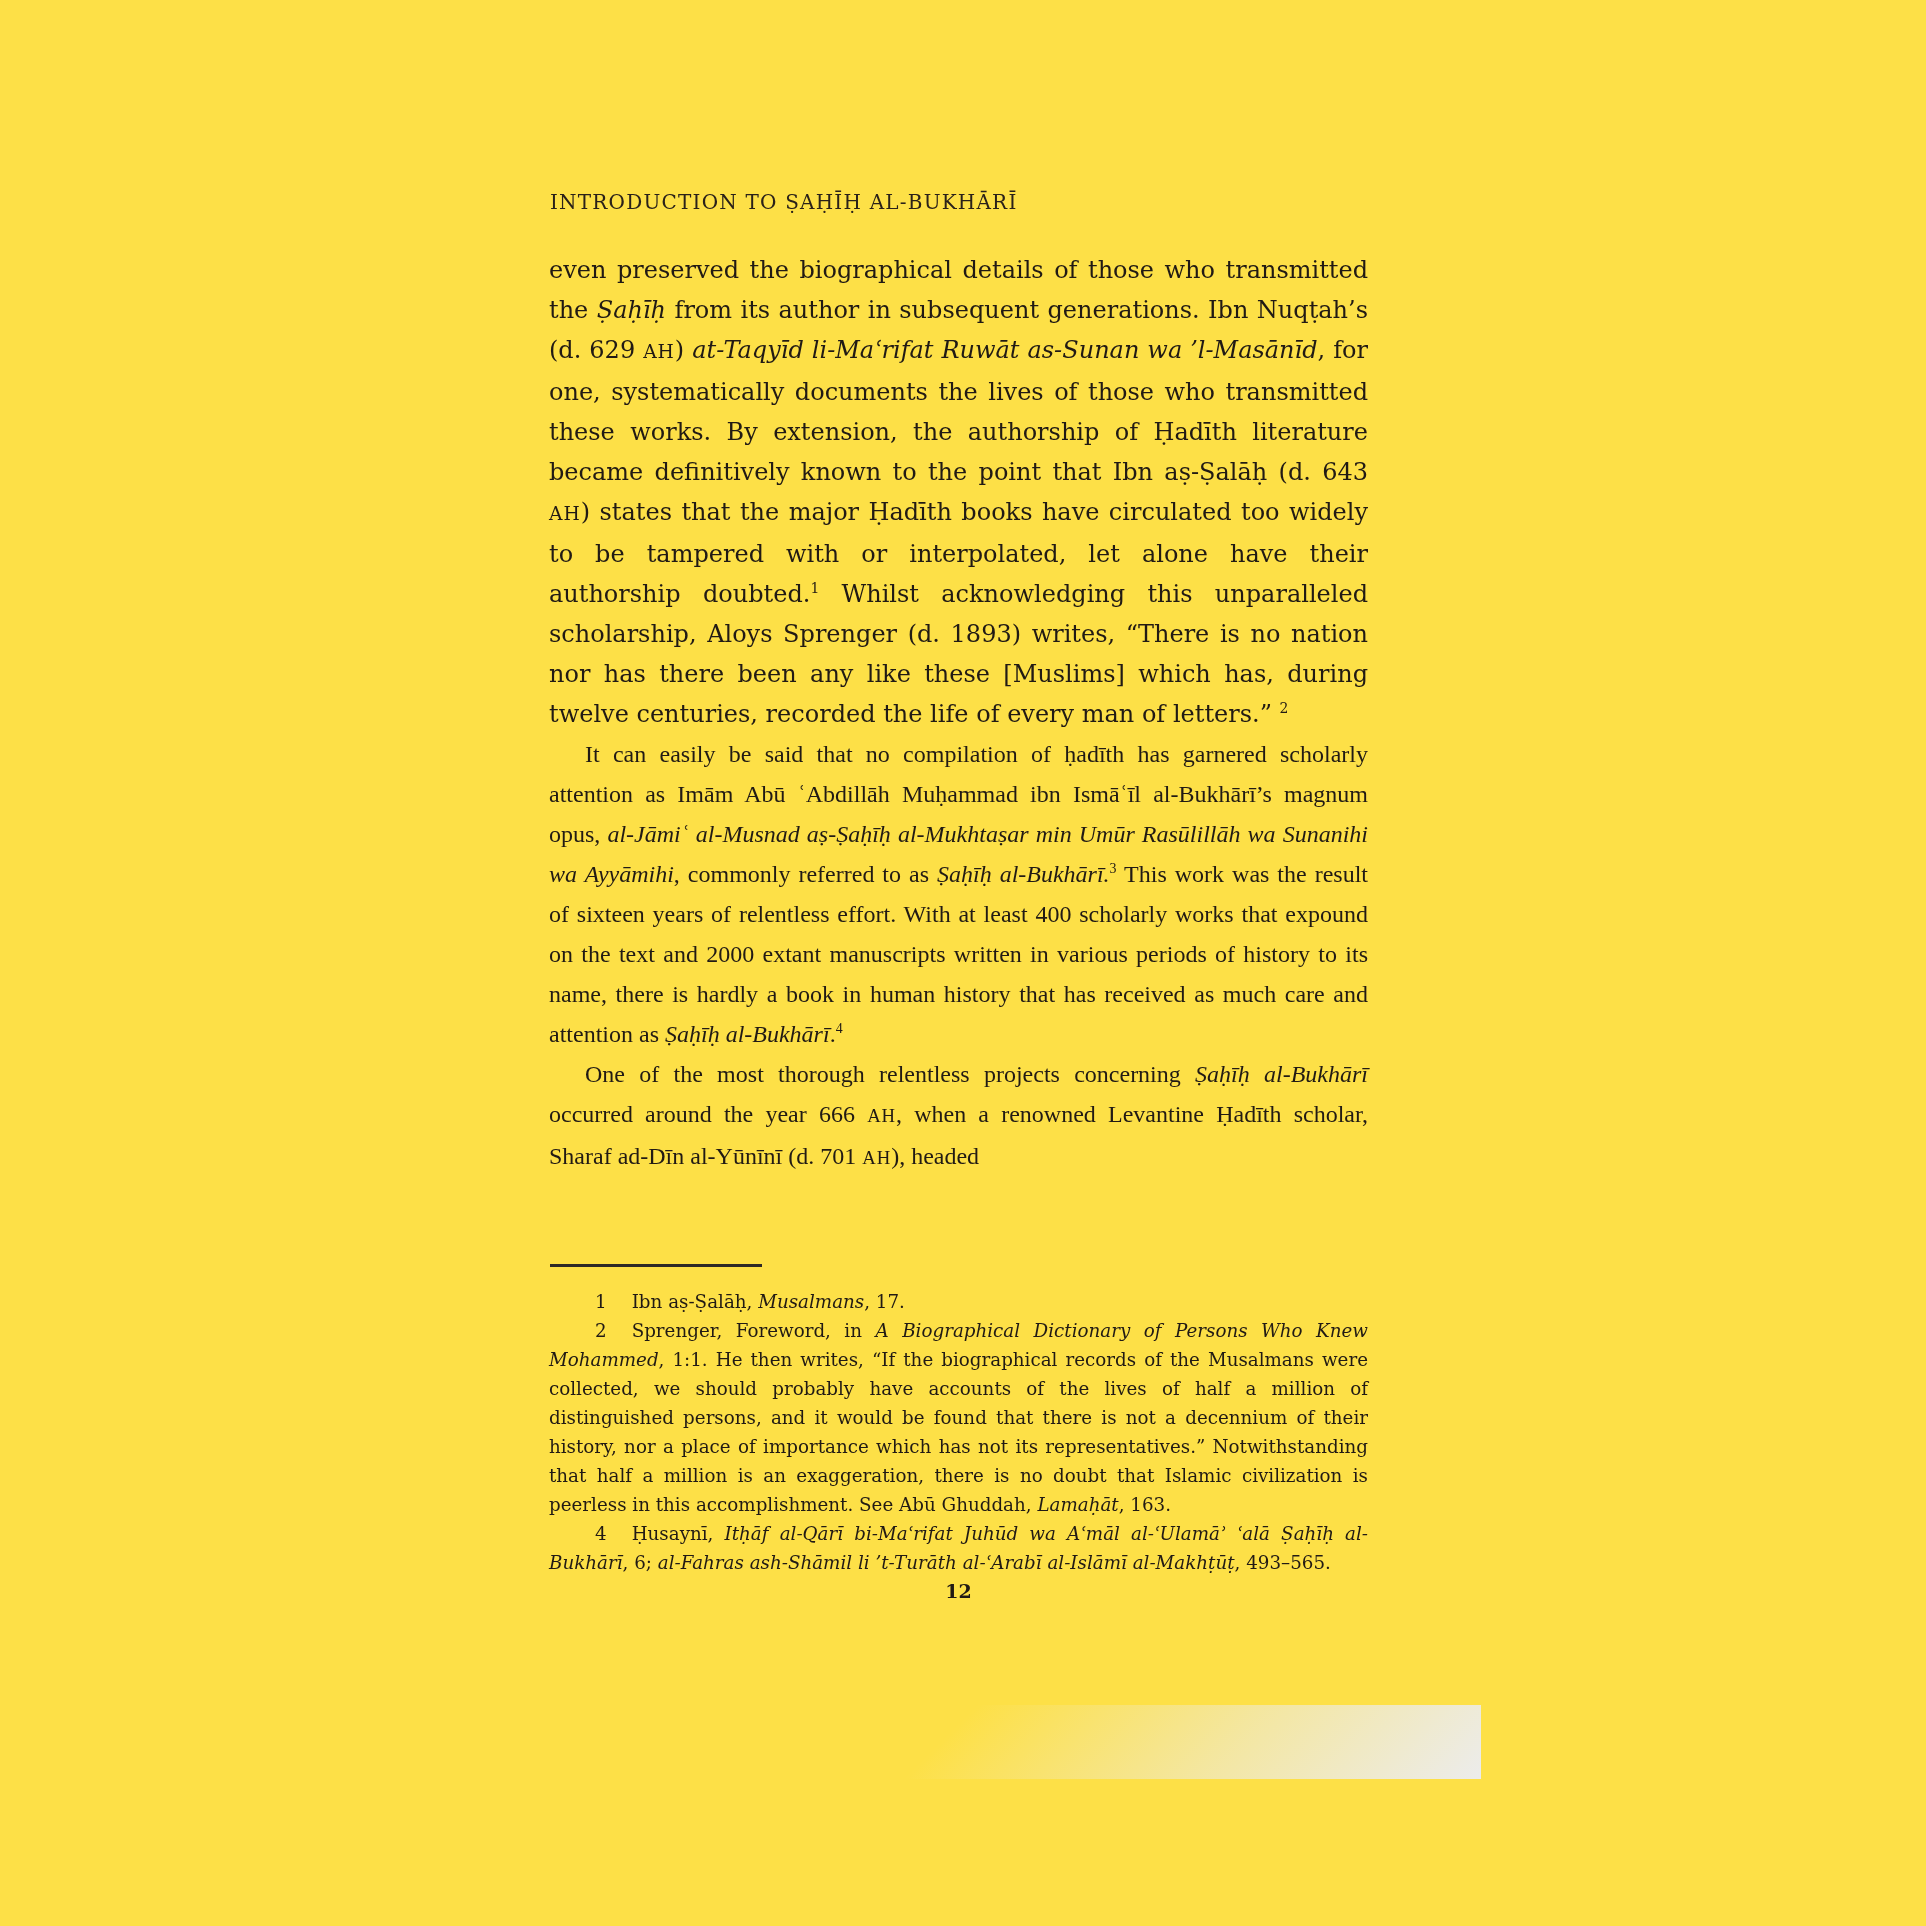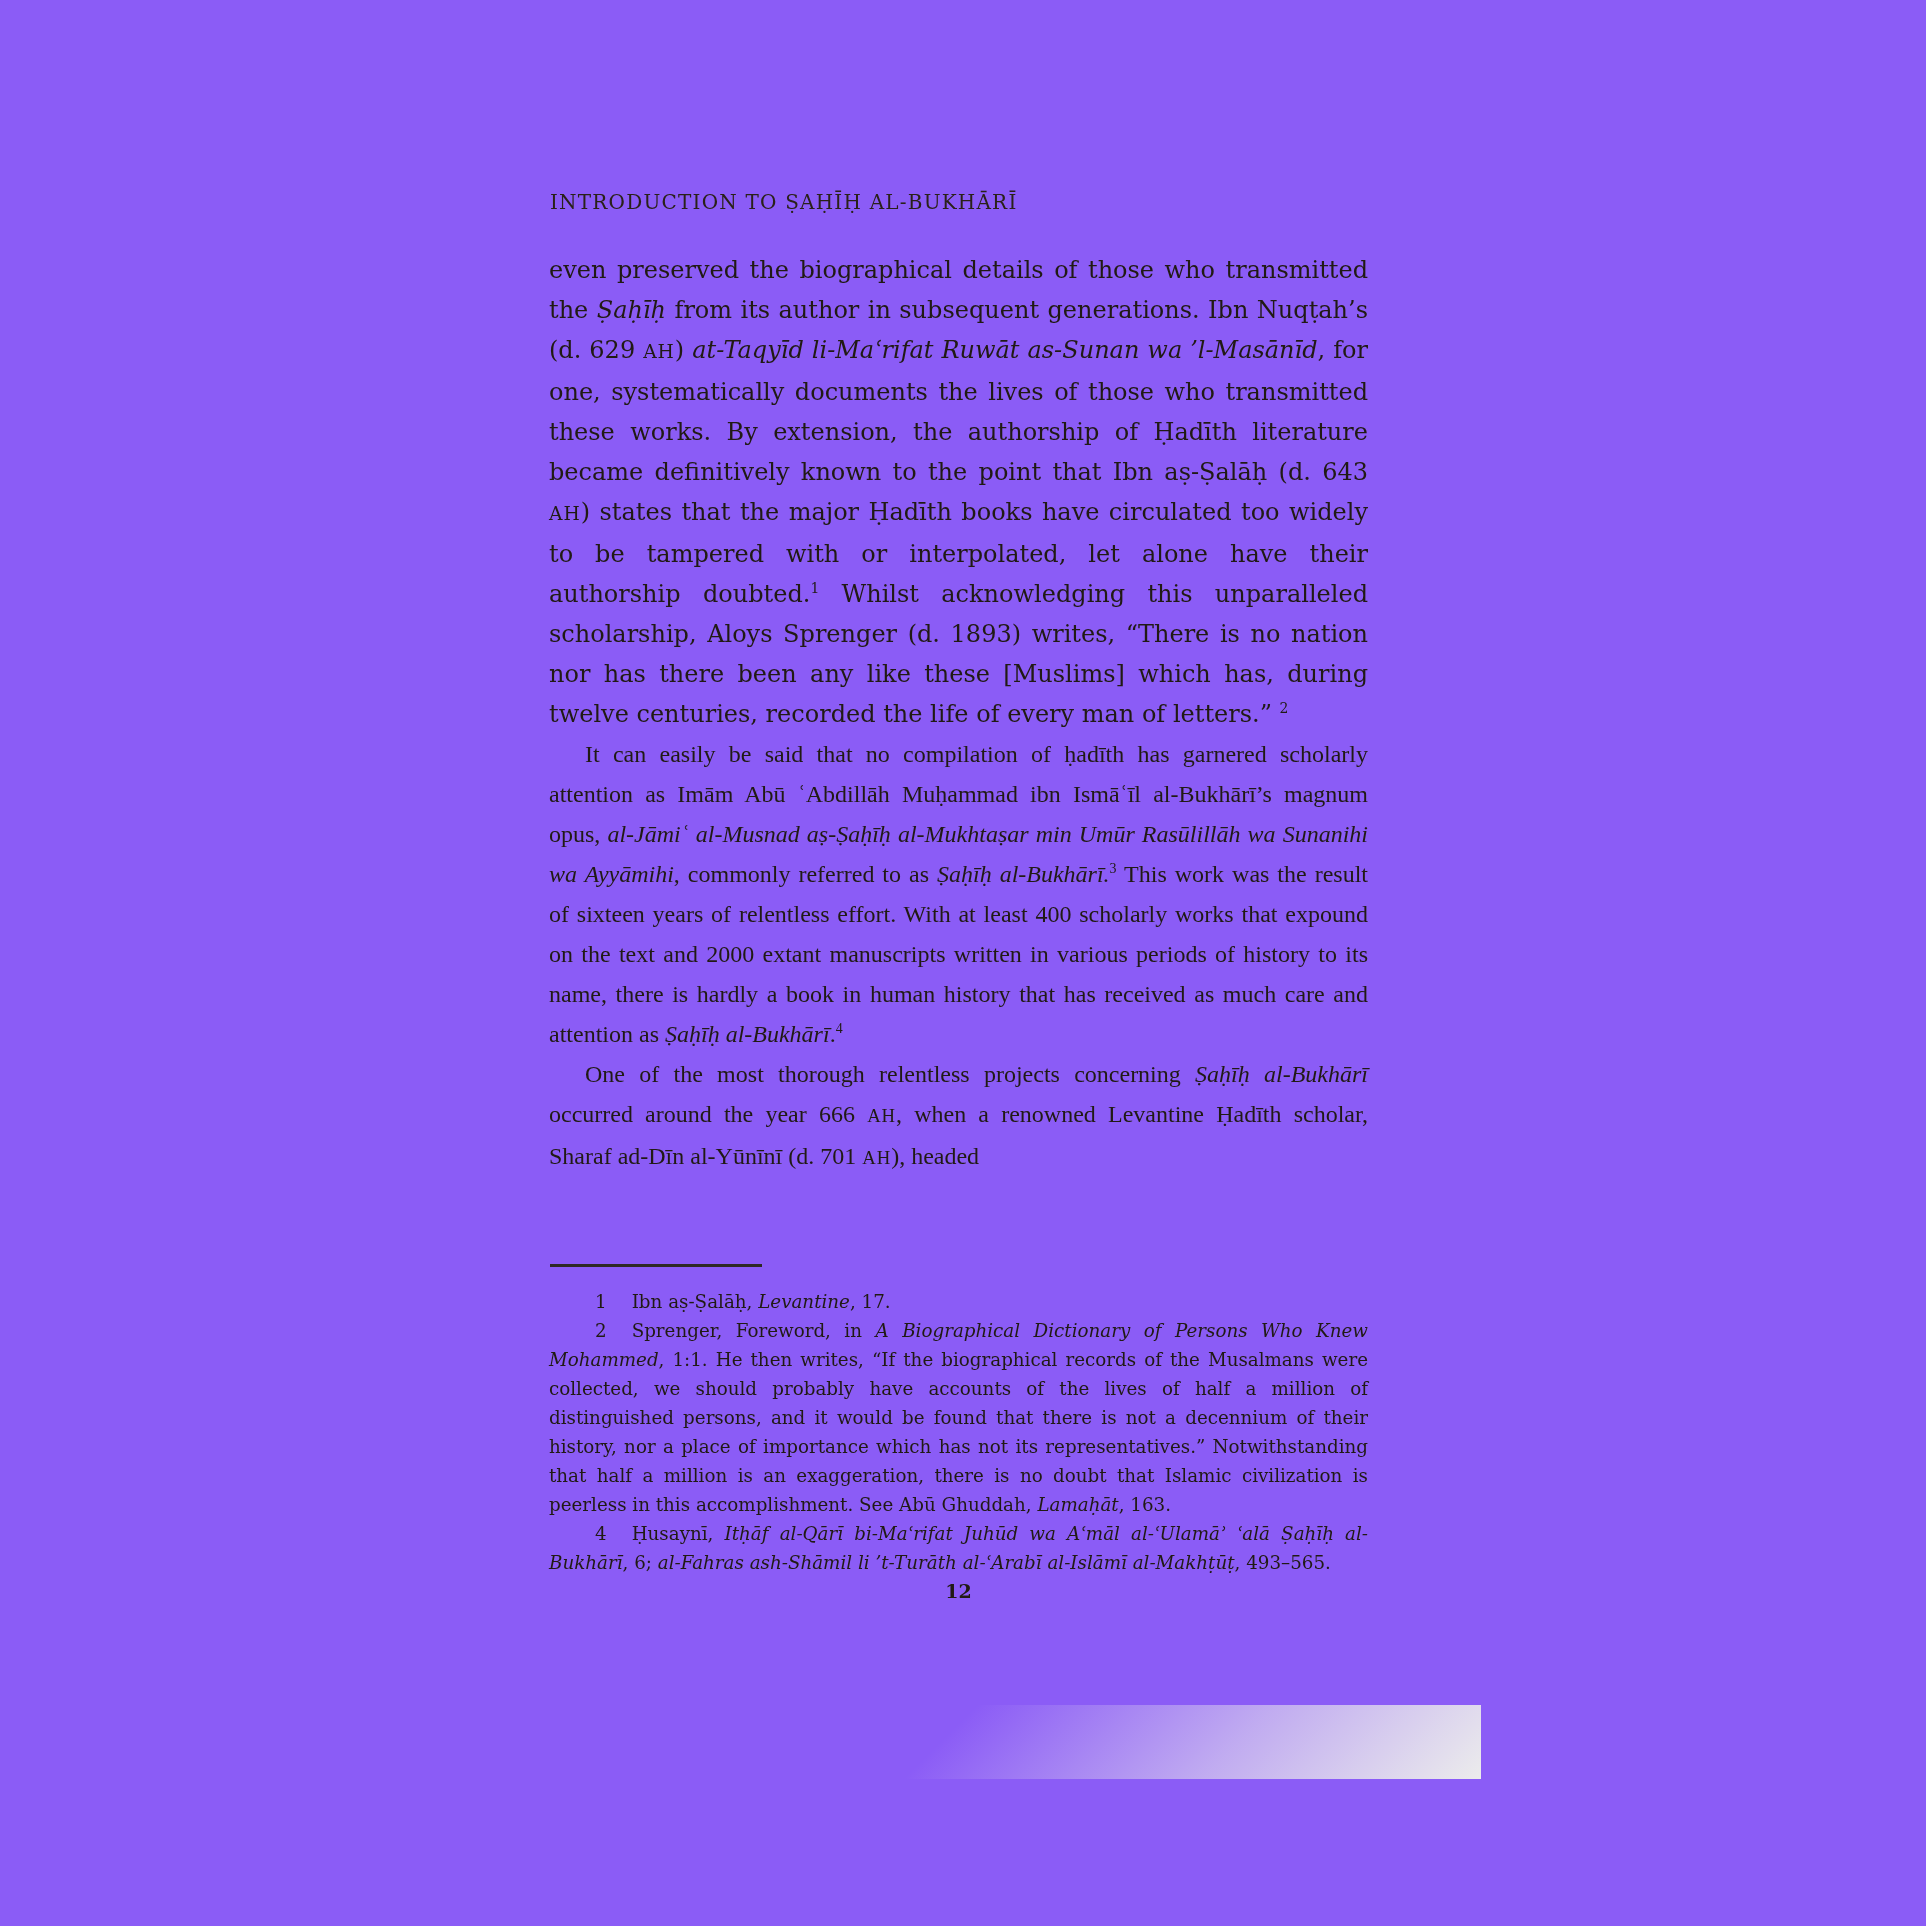--- a/index.html
+++ b/index.html
@@ -1,17 +1,17 @@
 <!DOCTYPE html>
 <html style="font-size:7.7px"><head>
 <meta charset="utf-8">
 <style>
   html,body{margin:0;padding:0;background:#ffffff;}
   .sheet{
-    position:relative;width:1926px;height:1926px;background:#8b5cf6;overflow:hidden;
+    position:relative;width:1926px;height:1926px;background:#fde047;overflow:hidden;
     font-family:"DejaVu Serif","Liberation Serif",serif;
     color:var(--text,#211a14);
   }
   .running-header{
     position:absolute;left:550px;top:190px;width:819px;
     font-size:20px;letter-spacing:1.2px;font-weight:400;
     color:var(--header,#2a2119);
   }
   .body-text{
     position:absolute;left:549px;top:250px;width:819px;
@@ -55,21 +55,21 @@
 
   <div class="body-text">
       <p><span class="r-t">even preserved the biographical details of those who transmitted the </span><span class="r-i">Ṣaḥīḥ</span><span class="r-t"> from its author in subsequent generations. Ibn Nuqṭah’s (d. 629 </span><span class="r-sc">AH</span><span class="r-t">) </span><span class="r-i">at-Taqyīd li-Maʿrifat Ruwāt as-Sunan wa ’l-Masānīd</span><span class="r-t">, for one, systematically documents the lives of those who transmitted these works. By extension, the authorship of Ḥadīth literature became definitively known to the point that Ibn aṣ-Ṣalāḥ (d. 643 </span><span class="r-sc">AH</span><span class="r-t">) states that the major Ḥadīth books have circulated too widely to be tampered with or interpolated, let alone have their authorship doubted.</span><span class="r-sup">1</span><span class="r-t"> Whilst acknowledging this unparalleled scholarship, Aloys Sprenger (d. 1893) writes, “There is no nation nor has there been any like these [Muslims] which has, during twelve centuries, recorded the life of every man of letters.” </span><span class="r-sup">2</span></p>
       <p class="indent"><span class="r-t">It can easily be said that no compilation of ḥadīth has garnered scholarly attention as Imām Abū ʿAbdillāh Muḥammad ibn Ismāʿīl al-Bukhārī’s magnum opus, </span><span class="r-i">al-Jāmiʿ al-Musnad aṣ-Ṣaḥīḥ al-Mukhtaṣar min Umūr Rasūlillāh wa Sunanihi wa Ayyāmihi</span><span class="r-t">, commonly referred to as </span><span class="r-i">Ṣaḥīḥ al-Bukhārī.</span><span class="r-sup">3</span><span class="r-t"> This work was the result of sixteen years of relentless effort. With at least 400 scholarly works that expound on the text and 2000 extant manuscripts written in various periods of history to its name, there is hardly a book in human history that has received as much care and attention as </span><span class="r-i">Ṣaḥīḥ al-Bukhārī</span><span class="r-t">.</span><span class="r-sup">4</span></p>
       <p class="indent"><span class="r-t">One of the most thorough relentless projects concerning </span><span class="r-i">Ṣaḥīḥ al-Bukhārī</span><span class="r-t"> occurred around the year 666 </span><span class="r-sc">AH</span><span class="r-t">, when a renowned Levantine Ḥadīth scholar, Sharaf ad-Dīn al-Yūnīnī (d. 701 </span><span class="r-sc">AH</span><span class="r-t">), headed</span></p>
     </div>
 
   <div class="fn-rule"></div>
 
   <div class="footnotes">
-      <p><span class="fn-num">1</span><span class="fn-gap"></span><span class="r-t">Ibn aṣ-Ṣalāḥ, </span><span class="r-i">Levantine</span><span class="r-t">, 17.</span></p>
+      <p><span class="fn-num">1</span><span class="fn-gap"></span><span class="r-t">Ibn aṣ-Ṣalāḥ, </span><span class="r-i">Musalmans</span><span class="r-t">, 17.</span></p>
       <p><span class="fn-num">2</span><span class="fn-gap"></span><span class="r-t">Sprenger, Foreword, in </span><span class="r-i">A Biographical Dictionary of Persons Who Knew Mohammed</span><span class="r-t">, 1:1. He then writes, “If the biographical records of the Musalmans were collected, we should probably have accounts of the lives of half a million of distinguished persons, and it would be found that there is not a decennium of their history, nor a place of importance which has not its representatives.” Notwithstanding that half a million is an exaggeration, there is no doubt that Islamic civilization is peerless in this accomplishment. See Abū Ghuddah, </span><span class="r-i">Lamaḥāt</span><span class="r-t">, 163.</span></p>
       <p><span class="fn-num">4</span><span class="fn-gap"></span><span class="r-t">Ḥusaynī, </span><span class="r-i">Itḥāf al-Qārī bi-Maʿrifat Juhūd wa Aʿmāl al-ʿUlamāʾ ʿalā Ṣaḥīḥ al-Bukhārī</span><span class="r-t">, 6; </span><span class="r-i">al-Fahras ash-Shāmil li ’t-Turāth al-ʿArabī al-Islāmī al-Makhṭūṭ</span><span class="r-t">, 493–565.</span></p>
     </div>
 
   <div class="page-number">12</div>
 
   <div class="corner-shade"></div>
 
 </div>
 

